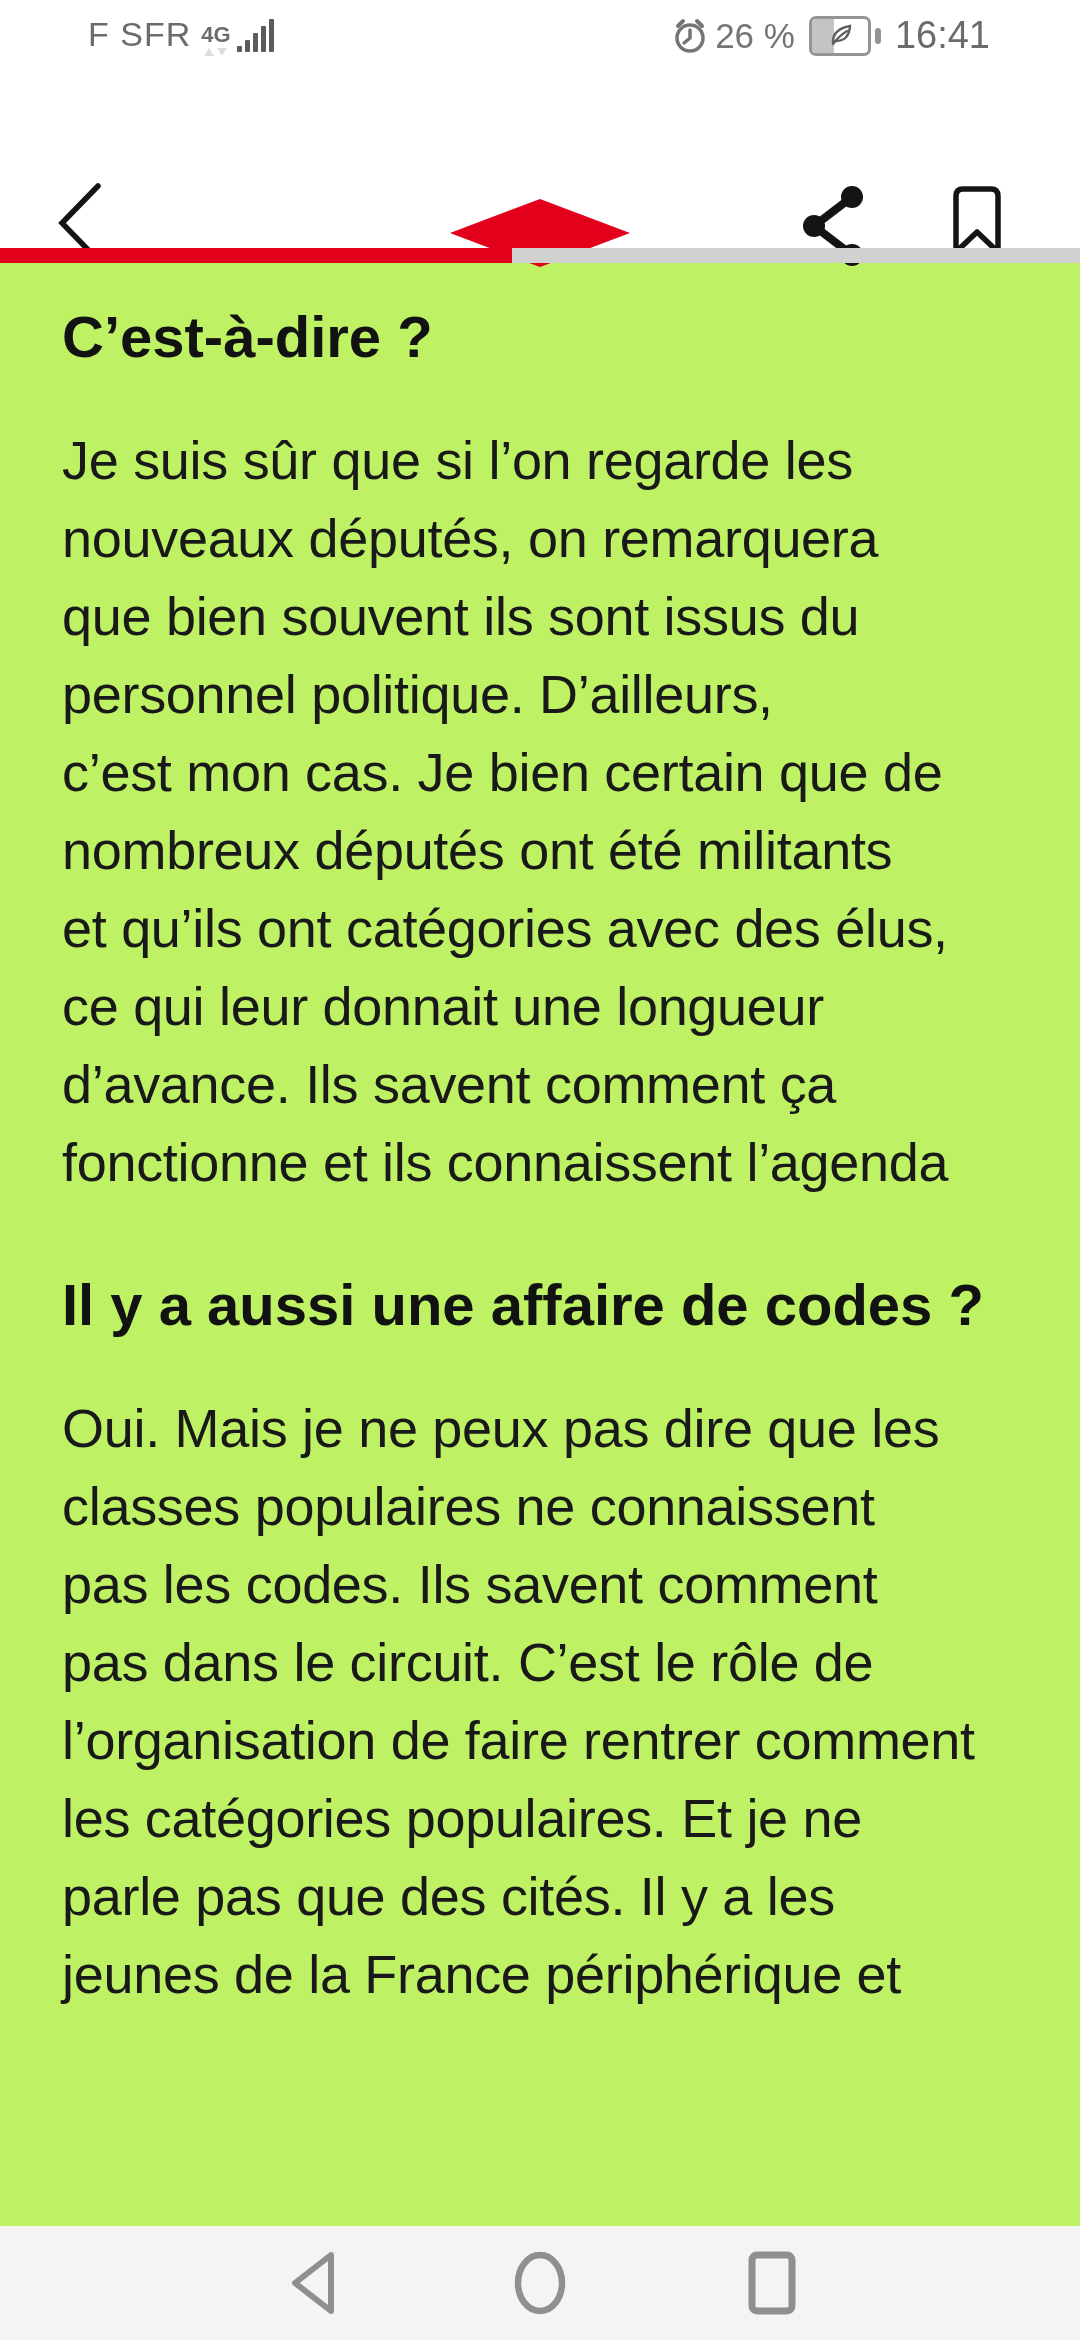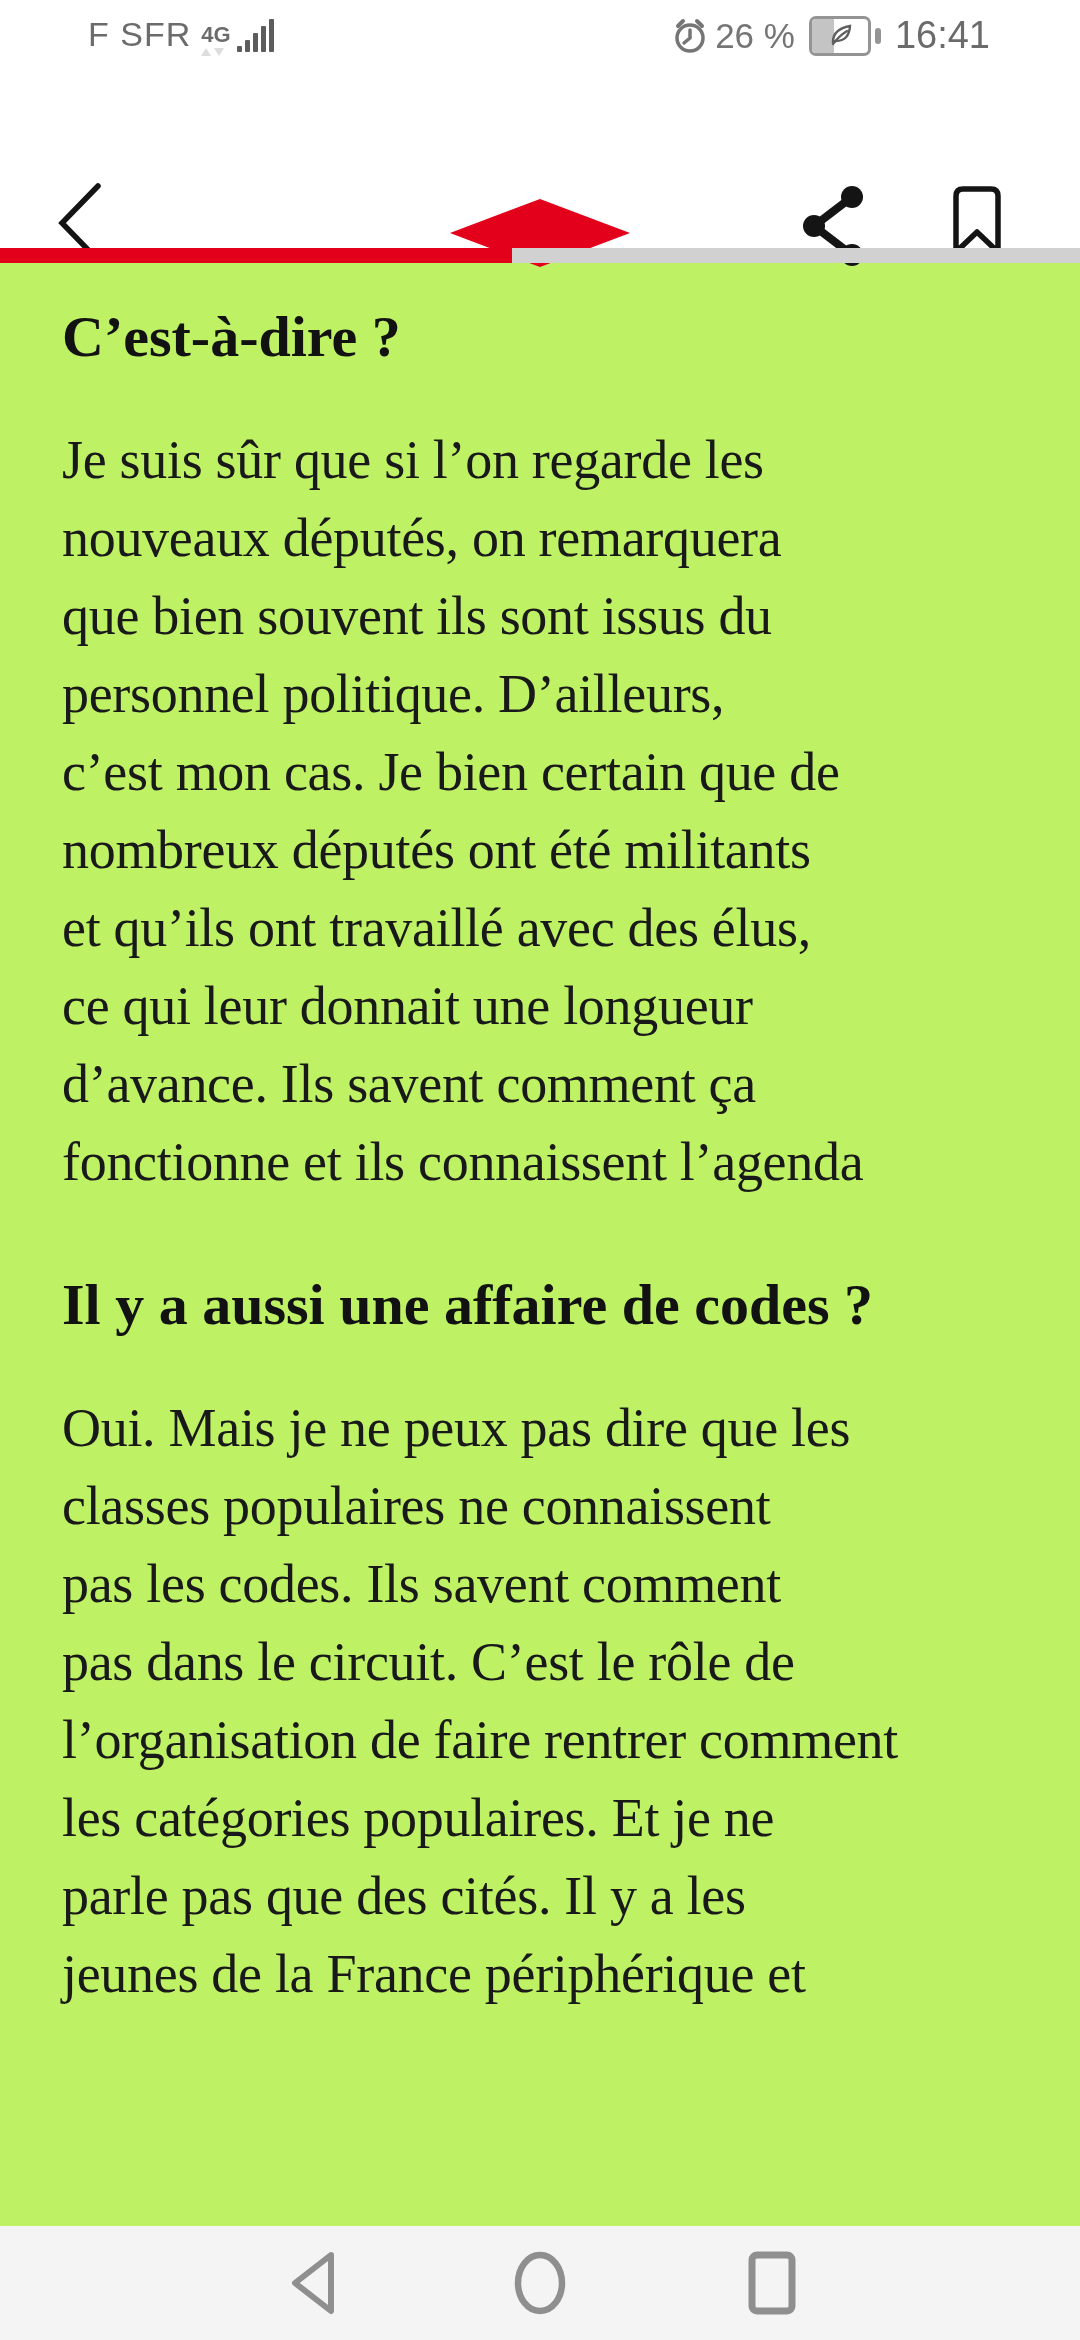--- a/index.html
+++ b/index.html
@@ -3,21 +3,21 @@
 <meta charset="utf-8">
 <style>
   html,body{margin:0;padding:0;background:#888;}
   .screen{position:relative;width:1080px;height:2340px;background:#bef264;overflow:hidden;
           font-family:"Liberation Sans",sans-serif;}
 
   
   .statusbar{position:absolute;top:0;left:0;right:0;height:66px;background:#fff;}
   .sb-left{position:absolute;left:88px;top:14px;display:flex;align-items:flex-end;}
   .carrier{font-size:34px;color:#6b6b6b;line-height:40px;letter-spacing:1px;}
-  .netblock{margin-left:10px;display:flex;flex-direction:column;align-items:flex-start;margin-bottom:-2px;}
+  .netblock{margin-left:10px;display:flex;flex-direction:column;align-items:center;margin-bottom:-2px;}
   .net4g{font-size:22px;font-weight:bold;color:#6b6b6b;line-height:22px;}
   .netarrows{display:flex;gap:3px;margin-top:2px;opacity:.45;}
   .arr{width:0;height:0;border-left:5px solid transparent;border-right:5px solid transparent;}
   .arr.up{border-bottom:8px solid #b5b5b5;}
   .arr.dn{border-top:8px solid #b5b5b5;}
   .sigbars{display:flex;align-items:flex-end;gap:3px;margin-left:6px;margin-bottom:2px;}
   .sigbars span{width:5px;background:#5c5c5c;border-radius:1px;display:block;}
   .sb-right{position:absolute;right:90px;top:14px;display:flex;align-items:center;}
   .pct{font-size:35px;color:#757575;margin-left:6px;}
   .time{font-size:38px;color:#6b6b6b;margin-left:14px;}
@@ -33,21 +33,21 @@
   .logo{position:absolute;left:450px;top:133px;width:180px;height:68px;}
   .sharebtn{position:absolute;left:800px;top:118px;width:80px;height:96px;cursor:pointer;}
   .bookmarkbtn{position:absolute;left:952px;top:120px;width:64px;height:84px;cursor:pointer;}
 
   
   .progress{position:absolute;top:248px;left:0;right:0;height:15px;background:#d1d1d1;}
   .progress .fill{position:absolute;left:0;top:0;bottom:0;width:47.4%;background:#e2001a;}
 
   
   .content{position:absolute;top:263px;left:0;right:0;bottom:114px;overflow:hidden;
-           padding:36px 40px 0 62px;font-family:Liberation Serif, serif;color:#191919;}
+           padding:36px 40px 0 62px;font-family:Liberation Sans, sans-serif;color:#191919;}
   .ahead{font-size:58px;line-height:76px;font-weight:bold;color:#121212;margin:0 0 46px 0;}
   .apara{font-size:54px;line-height:78px;margin:0 0 66px 0;letter-spacing:-0.3px;}
   .ahead .tline,.apara .tline{white-space:nowrap;}
 
   
   .navbar{position:absolute;left:0;right:0;bottom:0;height:114px;background:#f4f4f4;}
   .navbtn{position:absolute;top:0;width:120px;height:114px;display:flex;align-items:center;justify-content:center;cursor:pointer;}
   .nav-back{left:252px;}
   .nav-home{left:480px;}
   .nav-recents{left:712px;}
@@ -132,21 +132,21 @@
     <h2 class="ahead">
         <div class="tline">C’est-à-dire ?</div>
       </h2>
     <div class="apara">
         <div class="tline">Je suis sûr que si l’on regarde les</div>
         <div class="tline">nouveaux députés, on remarquera</div>
         <div class="tline">que bien souvent ils sont issus du</div>
         <div class="tline">personnel politique. D’ailleurs,</div>
         <div class="tline">c’est mon cas. Je bien certain que de</div>
         <div class="tline">nombreux députés ont été militants</div>
-        <div class="tline">et qu’ils ont travaillé avec des élus,</div>
+        <div class="tline">et qu’ils ont catégories avec des élus,</div>
         <div class="tline">ce qui leur donnait une longueur</div>
         <div class="tline">d’avance. Ils savent comment ça</div>
         <div class="tline">fonctionne et ils connaissent l’agenda</div>
       </div>
     <h2 class="ahead">
         <div class="tline">Il y a aussi une affaire de codes ?</div>
       </h2>
     <div class="apara">
         <div class="tline">Oui. Mais je ne peux pas dire que les</div>
         <div class="tline">classes populaires ne connaissent</div>

